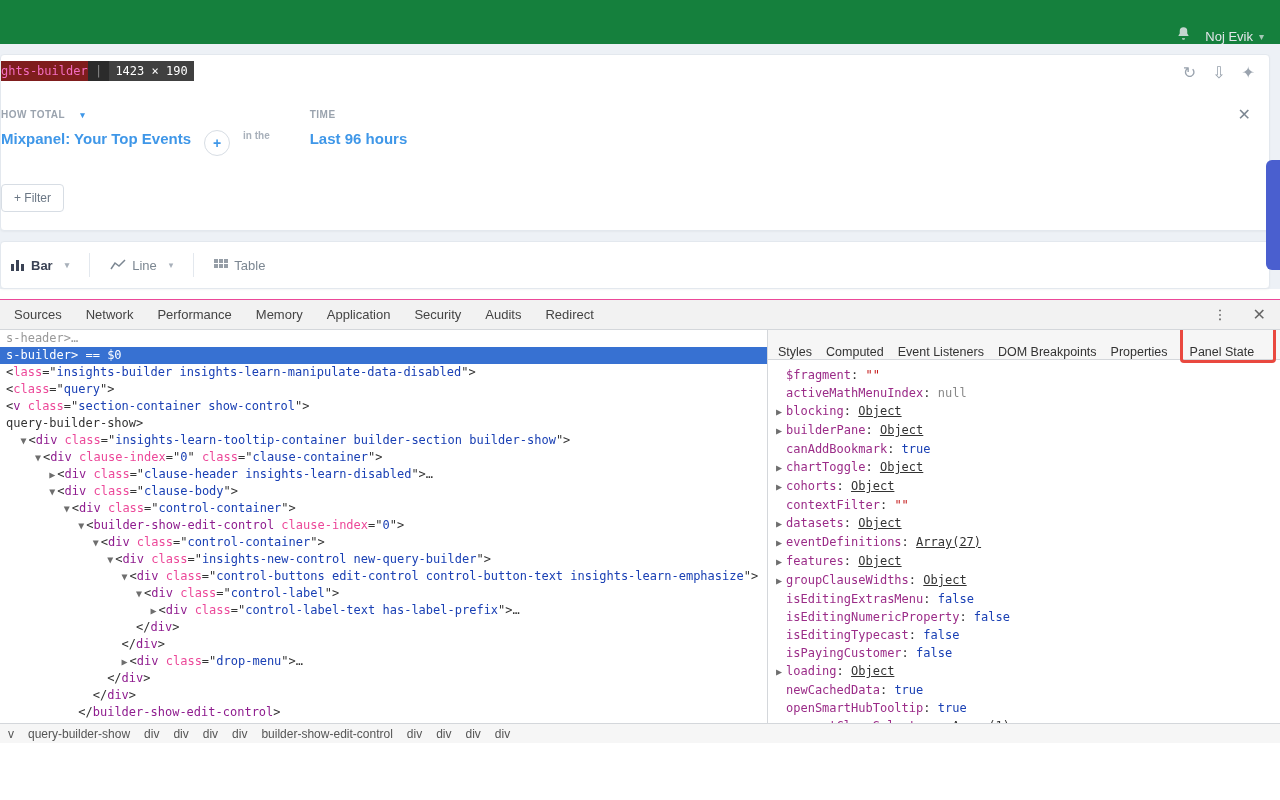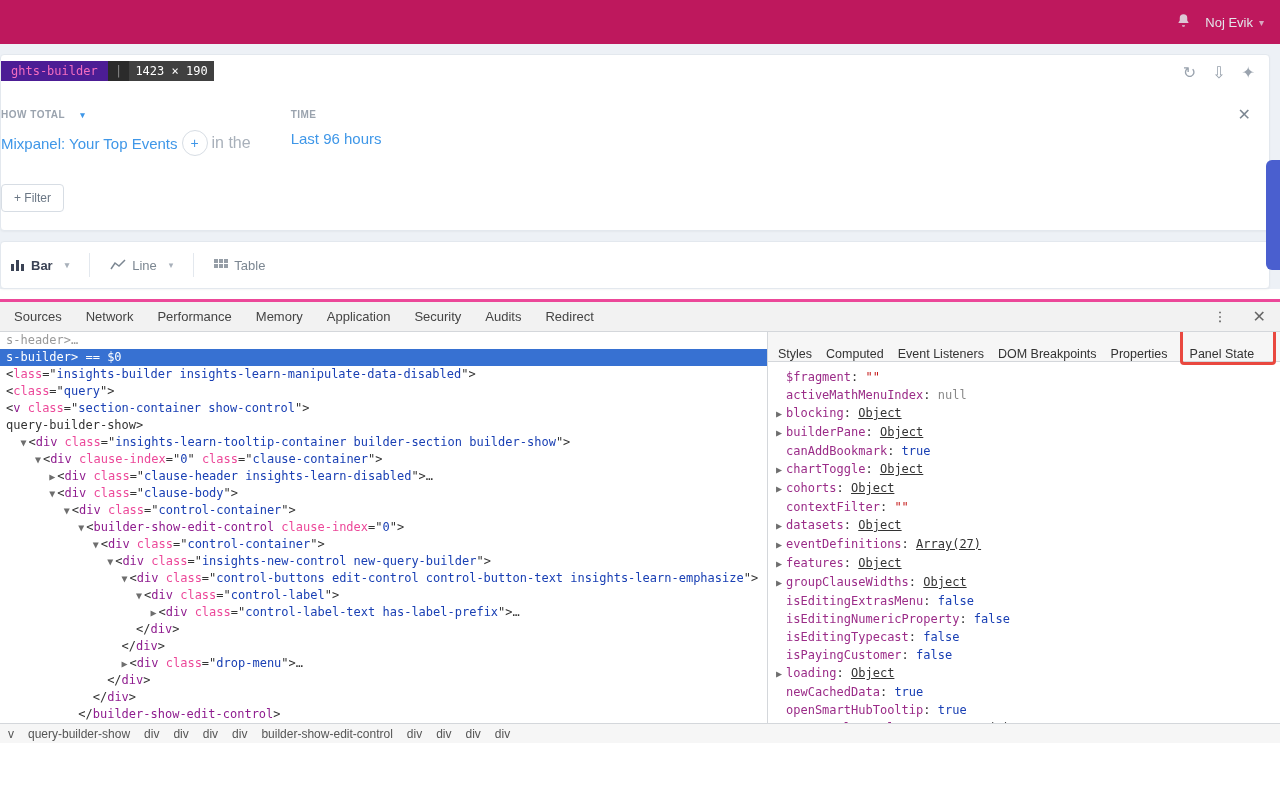--- a/index.html
+++ b/index.html
@@ -1,44 +1,44 @@
 <!DOCTYPE html>
 <html><head>
 <meta charset="utf-8">
 <style>
 * { margin: 0; padding: 0; box-sizing: border-box; }
 body { font-family: -apple-system, BlinkMacSystemFont, "Segoe UI", Helvetica, Arial, sans-serif; font-size: 13px; color: #333; background: #fff; overflow: hidden; width: 1280px; height: 800px; }
 
 
-.topbar { height: 44px; background: #be185d; display: flex; align-items: center; justify-content: flex-end; padding: 0 16px; gap: 14px; color: #e3e6ea; }
+.topbar { height: 44px; background: #15803d; display: flex; align-items: flex-end; justify-content: flex-end; padding: 0 16px; gap: 14px; color: #e3e6ea; }
 .topbar .bell { opacity: .85; }
 .topbar .user { display: flex; align-items: center; gap: 6px; font-size: 13px; cursor: pointer; }
 .topbar .chev { font-size: 10px; opacity: .7; }
 
 
 .app { background: #edf1f6; padding: 10px 10px 0 0; }
 .card { background: #fff; border: 1px solid #e3e8ee; border-radius: 4px; margin-bottom: 10px; box-shadow: 0 1px 2px rgba(0,0,0,.04); }
 
 
 .card-inner { position: relative; padding: 14px 18px 18px 0; }
 .inspect-badge { position: absolute; top: 6px; left: 0; display: flex; align-items: center; font-family: Menlo, Monaco, monospace; font-size: 12px; }
-.inspect-badge .name { background: #4c1d95; color: #f36dc0; padding: 3px 10px; }
+.inspect-badge .name { background: #7f1d1d; color: #f36dc0; padding: 3px 0; }
 .inspect-badge .dim { background: #404040; color: #fff; padding: 3px 6px; }
 .inspect-badge .sep { background: #2b2b2b; color: #888; padding: 3px 0; }
 
 .card-actions { position: absolute; top: 8px; right: 14px; display: flex; gap: 16px; color: #9aa3ae; }
 .card-actions span { cursor: pointer; font-size: 16px; }
 
 .query-row { display: flex; align-items: flex-start; gap: 40px; margin-top: 40px; }
 .query-col .label { font-size: 10px; letter-spacing: .5px; color: #9aa3ae; font-weight: 600; text-transform: uppercase; margin-bottom: 10px; display: flex; align-items: center; gap: 15px; }
 .query-col .label .chev-s { color: #3f97e8; font-size: 9px; }
-.query-line { display: flex; align-items: center; gap: 4px; }
+.query-line { display: flex; gap: 13px; font-weight: bold; }
 .blue-link { color: #3f97e8; font-size: 15px; cursor: pointer; }
 .plus-circle { width: 26px; height: 26px; border: 1px solid #d7dde4; border-radius: 50%; display: flex; align-items: center; justify-content: center; color: #3f97e8; font-size: 14px; cursor: pointer; }
-.dim-text { color: #a8b0ba; font-size: 16px; }
+.dim-text { color: #a8b0ba; font-size: 10px; }
 .close-qr { position: absolute; top: 50px; right: 18px; color: #7c8792; font-size: 16px; cursor: pointer; }
 
 .filter-row { margin-top: 28px; }
 .filter-btn { border: 1px solid #d7dde4; background: #fff; padding: 6px 12px; border-radius: 4px; color: #6b7785; font-size: 12px; cursor: pointer; display: inline-flex; align-items: center; gap: 4px; }
 
 
 .chart-bar { display: flex; align-items: center; height: 46px; padding: 0 8px 0 0; gap: 4px; }
 .chart-btn { display: flex; align-items: center; gap: 6px; padding: 6px 10px; color: #7c8792; font-size: 13px; border-radius: 4px; cursor: pointer; }
 .chart-btn.active { color: #3b4355; font-weight: 600; }
 .chart-btn .chev-s { font-size: 9px; color: #a8b0ba; margin-left: 6px; }
@@ -49,21 +49,21 @@
 .ico-table { width: 14px; height: 12px; }
 .ico-table::before { content: ""; position: absolute; inset: 0; background:
   linear-gradient(currentColor,currentColor) 0 0/4px 4px no-repeat,
   linear-gradient(currentColor,currentColor) 5px 0/4px 4px no-repeat,
   linear-gradient(currentColor,currentColor) 10px 0/4px 4px no-repeat,
   linear-gradient(currentColor,currentColor) 0 5px/4px 4px no-repeat,
   linear-gradient(currentColor,currentColor) 5px 5px/4px 4px no-repeat,
   linear-gradient(currentColor,currentColor) 10px 5px/4px 4px no-repeat; opacity: .8; }
 
 
-.devtools { border-top: 3px solid #ec4899; background: #fff; height: 444px; display: flex; flex-direction: column; }
+.devtools { border-top: 1px solid #ec4899; background: #fff; height: 444px; display: flex; flex-direction: column; }
 .dt-tabs { display: flex; align-items: center; height: 30px; border-bottom: 1px solid #d4d7db; padding: 0 14px; gap: 24px; color: #444; font-size: 13px; background: #f2f2f2; }
 .dt-tabs span { cursor: pointer; }
 .dt-tabs .spacer { flex: 1; }
 .dt-tabs .dots { letter-spacing: 2px; }
 
 .dt-body { flex: 1; display: flex; overflow: hidden; }
 .dom-panel { flex: 1; overflow: auto; font-family: Menlo, Monaco, monospace; font-size: 12px; line-height: 17px; padding: 0px 0 0; border-right: 1px solid #d4d7db; }
 .dom-panel .row { white-space: pre; padding: 0 6px; }
 .dom-panel .sel { background: #3771d2; color: #fff; }
 .dom-panel .sel .tag, .dom-panel .sel .attr, .dom-panel .sel .val { color: #fff; }

